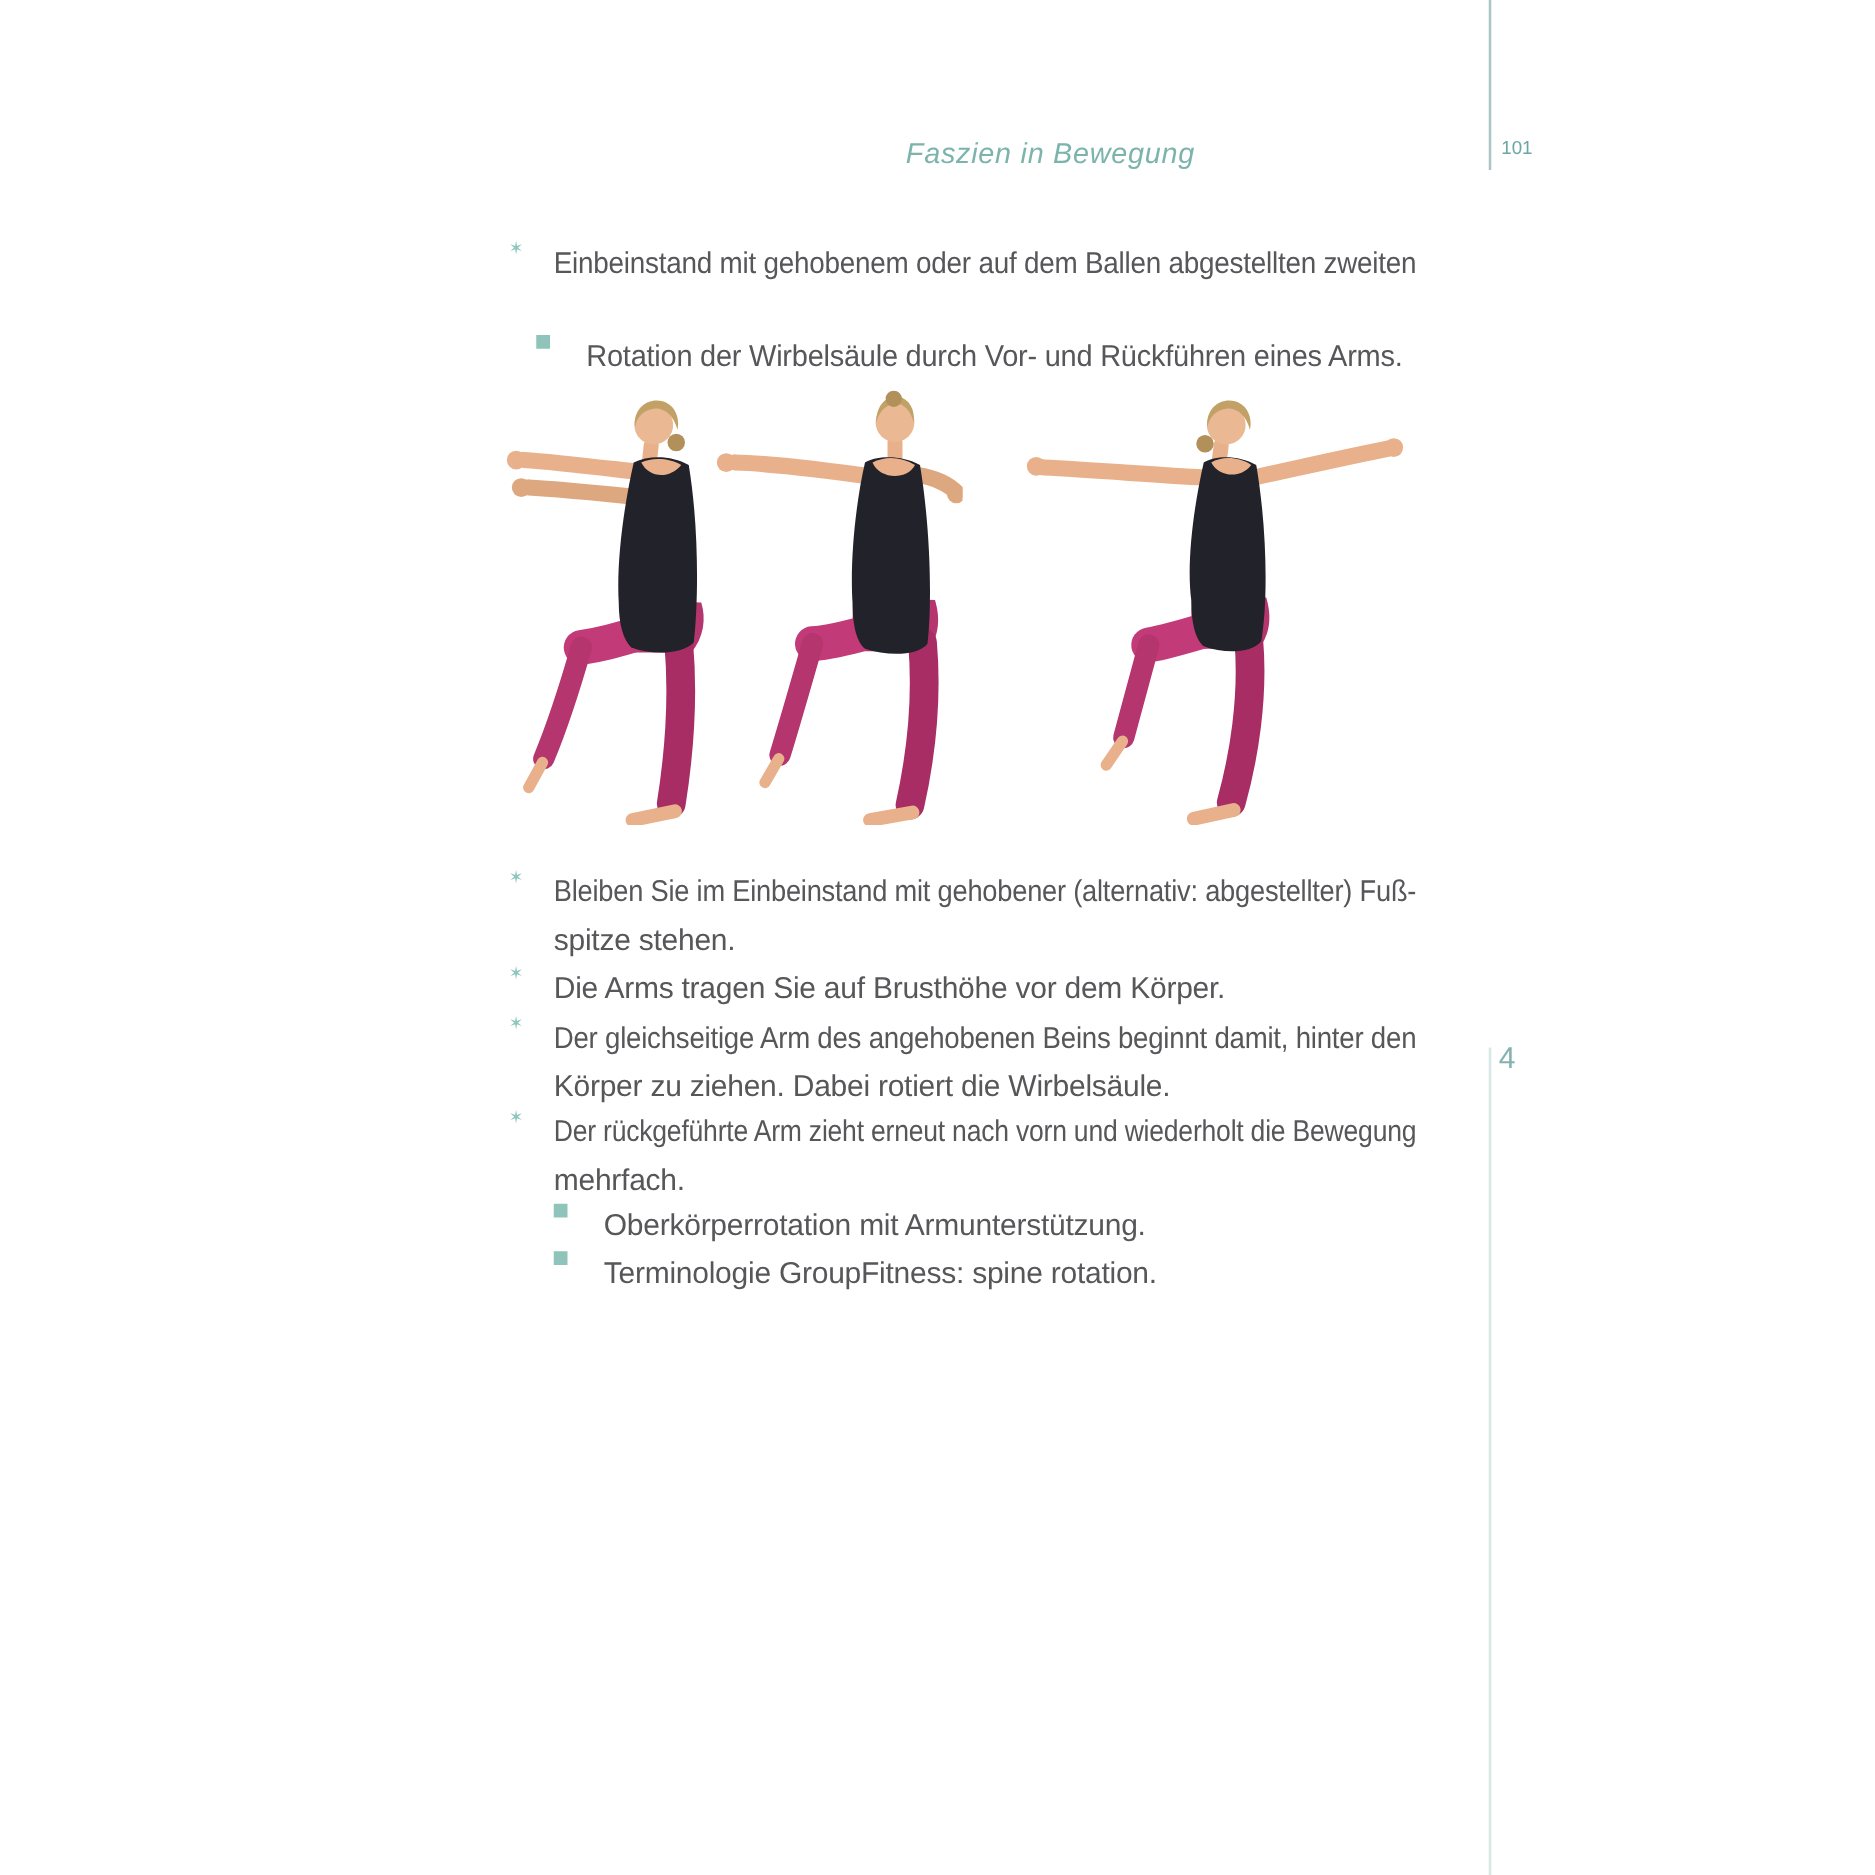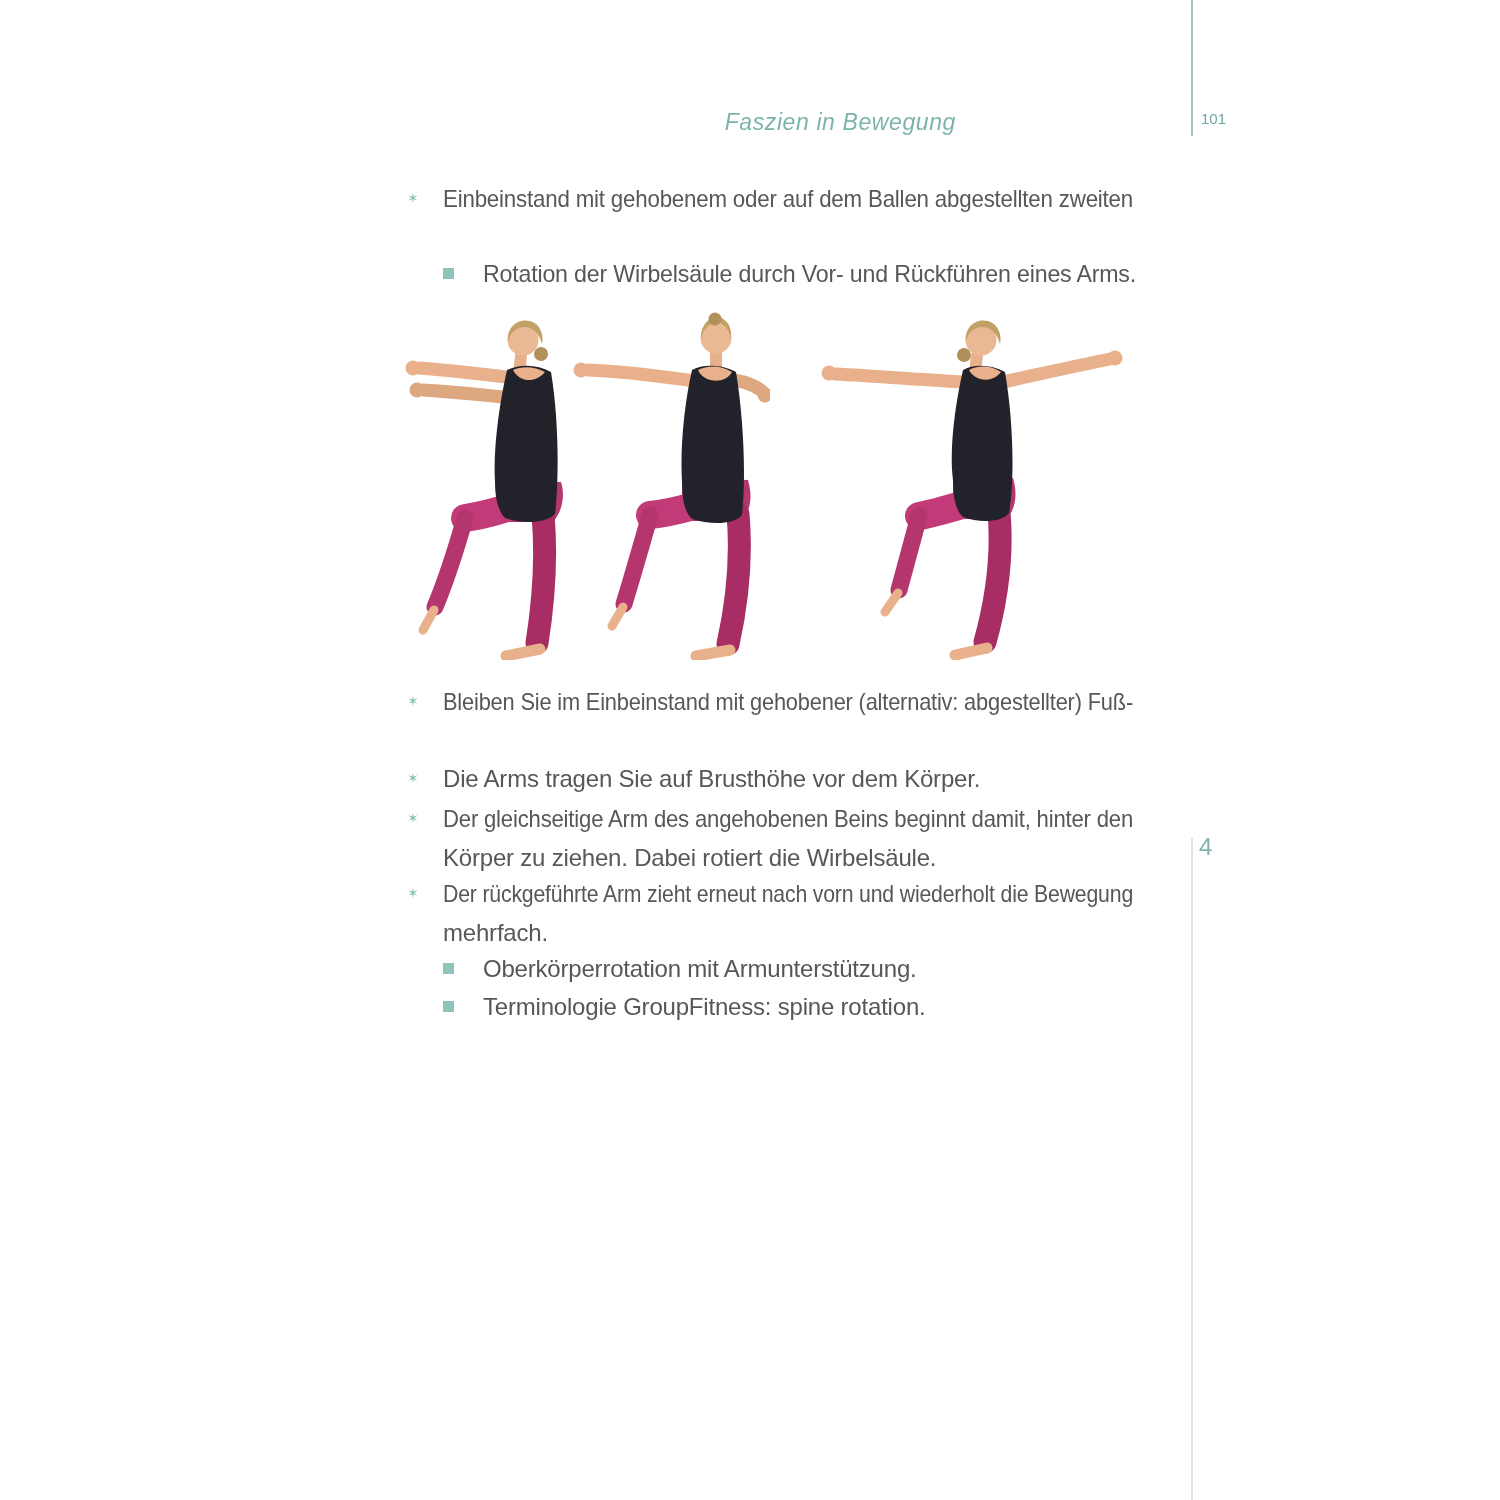--- a/index.html
+++ b/index.html
@@ -15,28 +15,28 @@
   
   .botrule{position:absolute;left:1191px;top:838px;width:2px;height:662px;background:#d9e7e5;}
   .chapnum{position:absolute;left:1199px;top:833px;font-size:24px;color:#84b2ae;}
 
   
   .item{position:absolute;display:flex;}
   .item .mark{flex:0 0 38px;}
   .item.square .mark{flex:0 0 40px;}
   .b-star{display:block;font-size:14px;line-height:39px;color:#8ec7bb;padding-left:2px;}
   .b-square{display:block;width:11px;height:11px;background:#8fc4ba;margin-top:14px;}
-  .txt{width:690px;}
+  .txt{width:690px;margin-top:12px;}
   .item.square .txt{width:653px;}
   .ln{font-size:24px;line-height:39px;color:#57575a;white-space:nowrap;letter-spacing:-0.2px;}
   .ln.just{text-align:justify;text-align-last:justify;}
   .ln>span{display:inline;}
 
   #it0{left:405px;top:179px}
-  #it1{left:443px;top:254px}
+  #it1{left:429px;top:254px}
   #it2{left:405px;top:682px}
   #it3{left:405px;top:759px}
   #it4{left:405px;top:799px}
   #it5{left:405px;top:874px}
   #it6{left:443px;top:949px}
   #it7{left:443px;top:987px}
 
   
   .figs{position:absolute;left:395px;top:310px;width:740px;height:352px;}
   .fig{position:absolute;top:0;}
@@ -142,20 +142,21 @@
       <circle cx="149" cy="45" r="7" fill="#b1905a"></circle>
     </svg>
   </div>
 
   <div class="item" id="it2">
     <span class="mark">
         <span class="b-star">✶</span>
       </span>
     <div class="txt">
       <div class="ln just" style="transform: scaleX(0.9089); transform-origin: 0px 0px;"><span>Bleiben Sie im Einbeinstand mit gehobener (alternativ: abgestellter) Fuß-</span></div>
+      <div class="ln"><span>spitze stehen.</span></div>
     </div>
   </div>
 
   <div class="item" id="it3">
     <span class="mark">
         <span class="b-star">✶</span>
       </span>
     <div class="txt">
       <div class="ln"><span>Die Arms tragen Sie auf Brusthöhe vor dem Körper.</span></div>
     </div>

